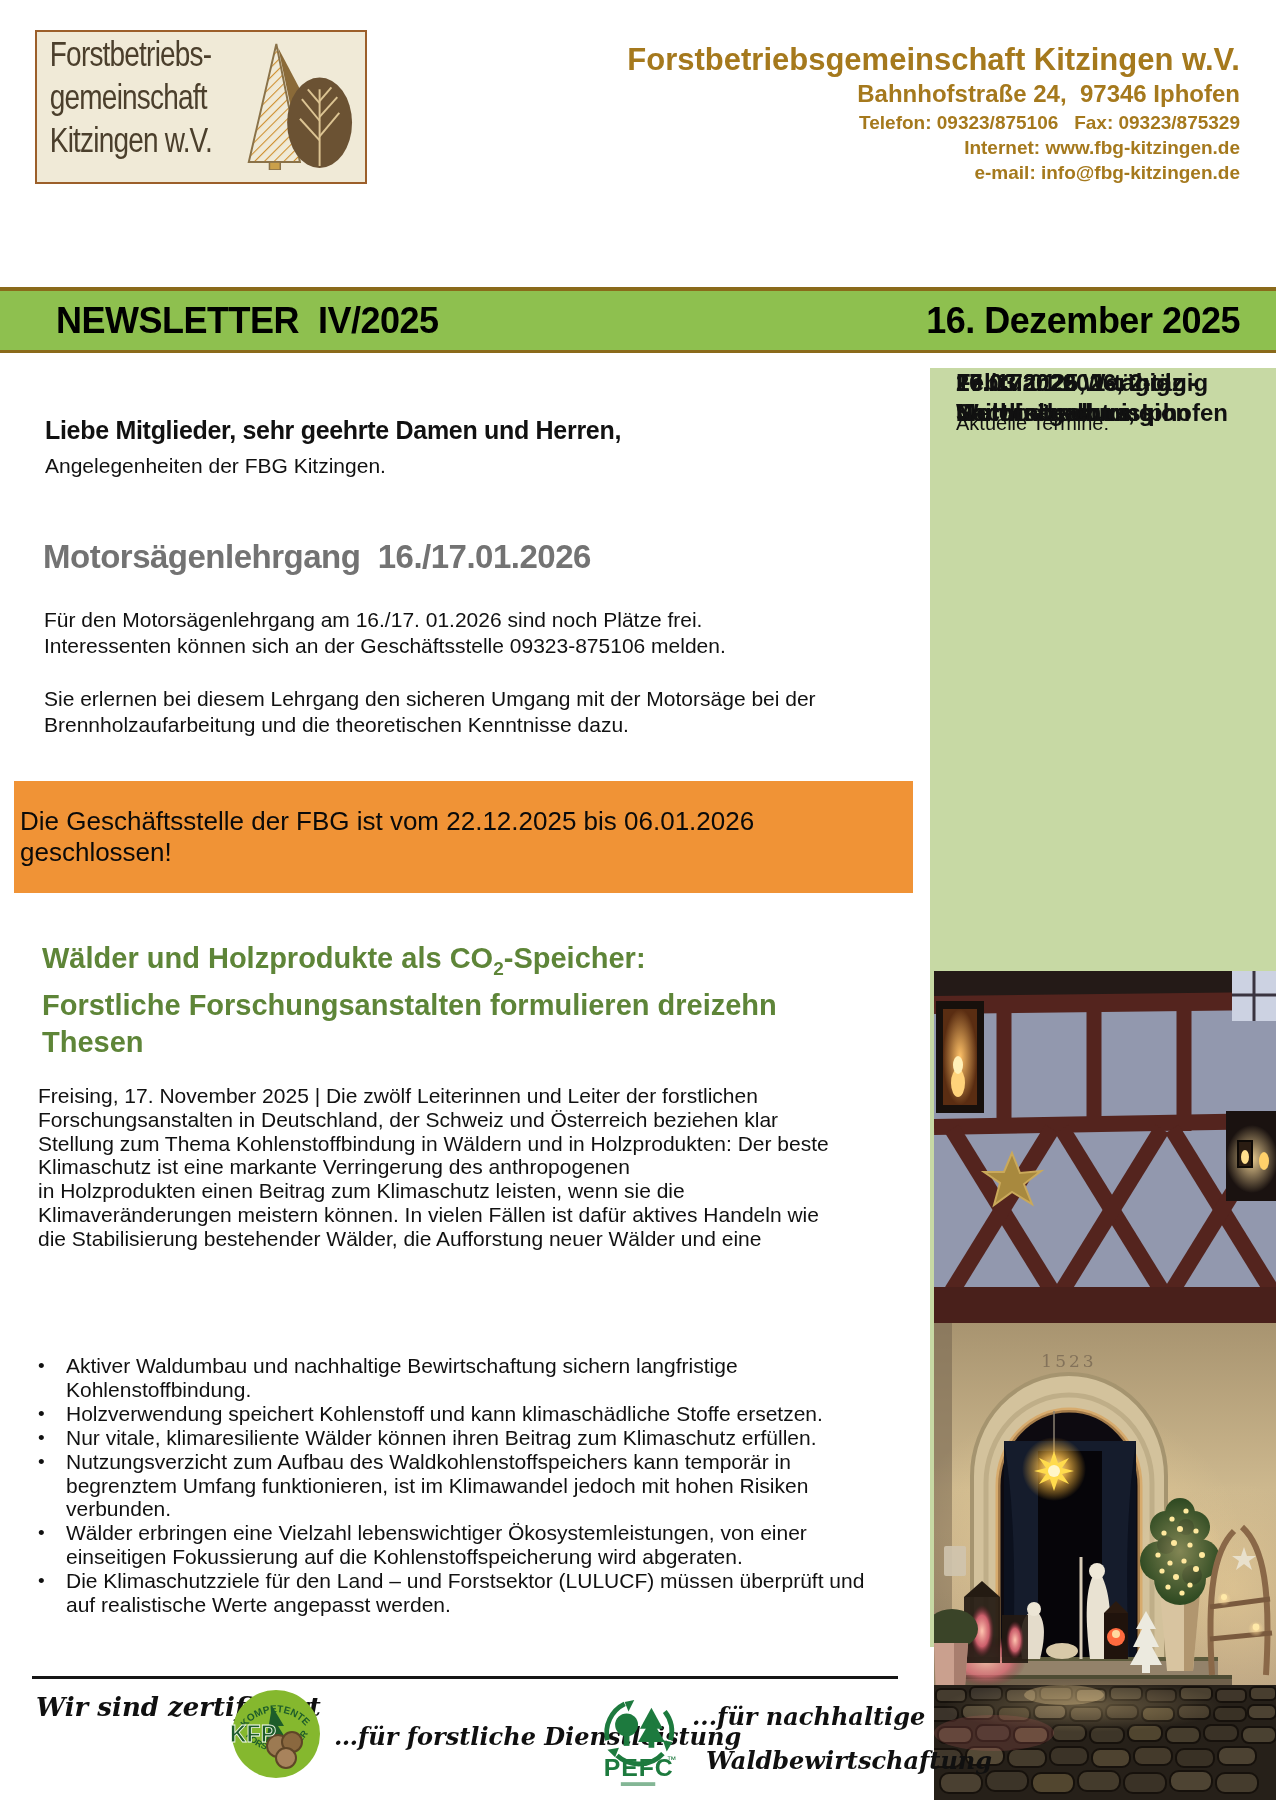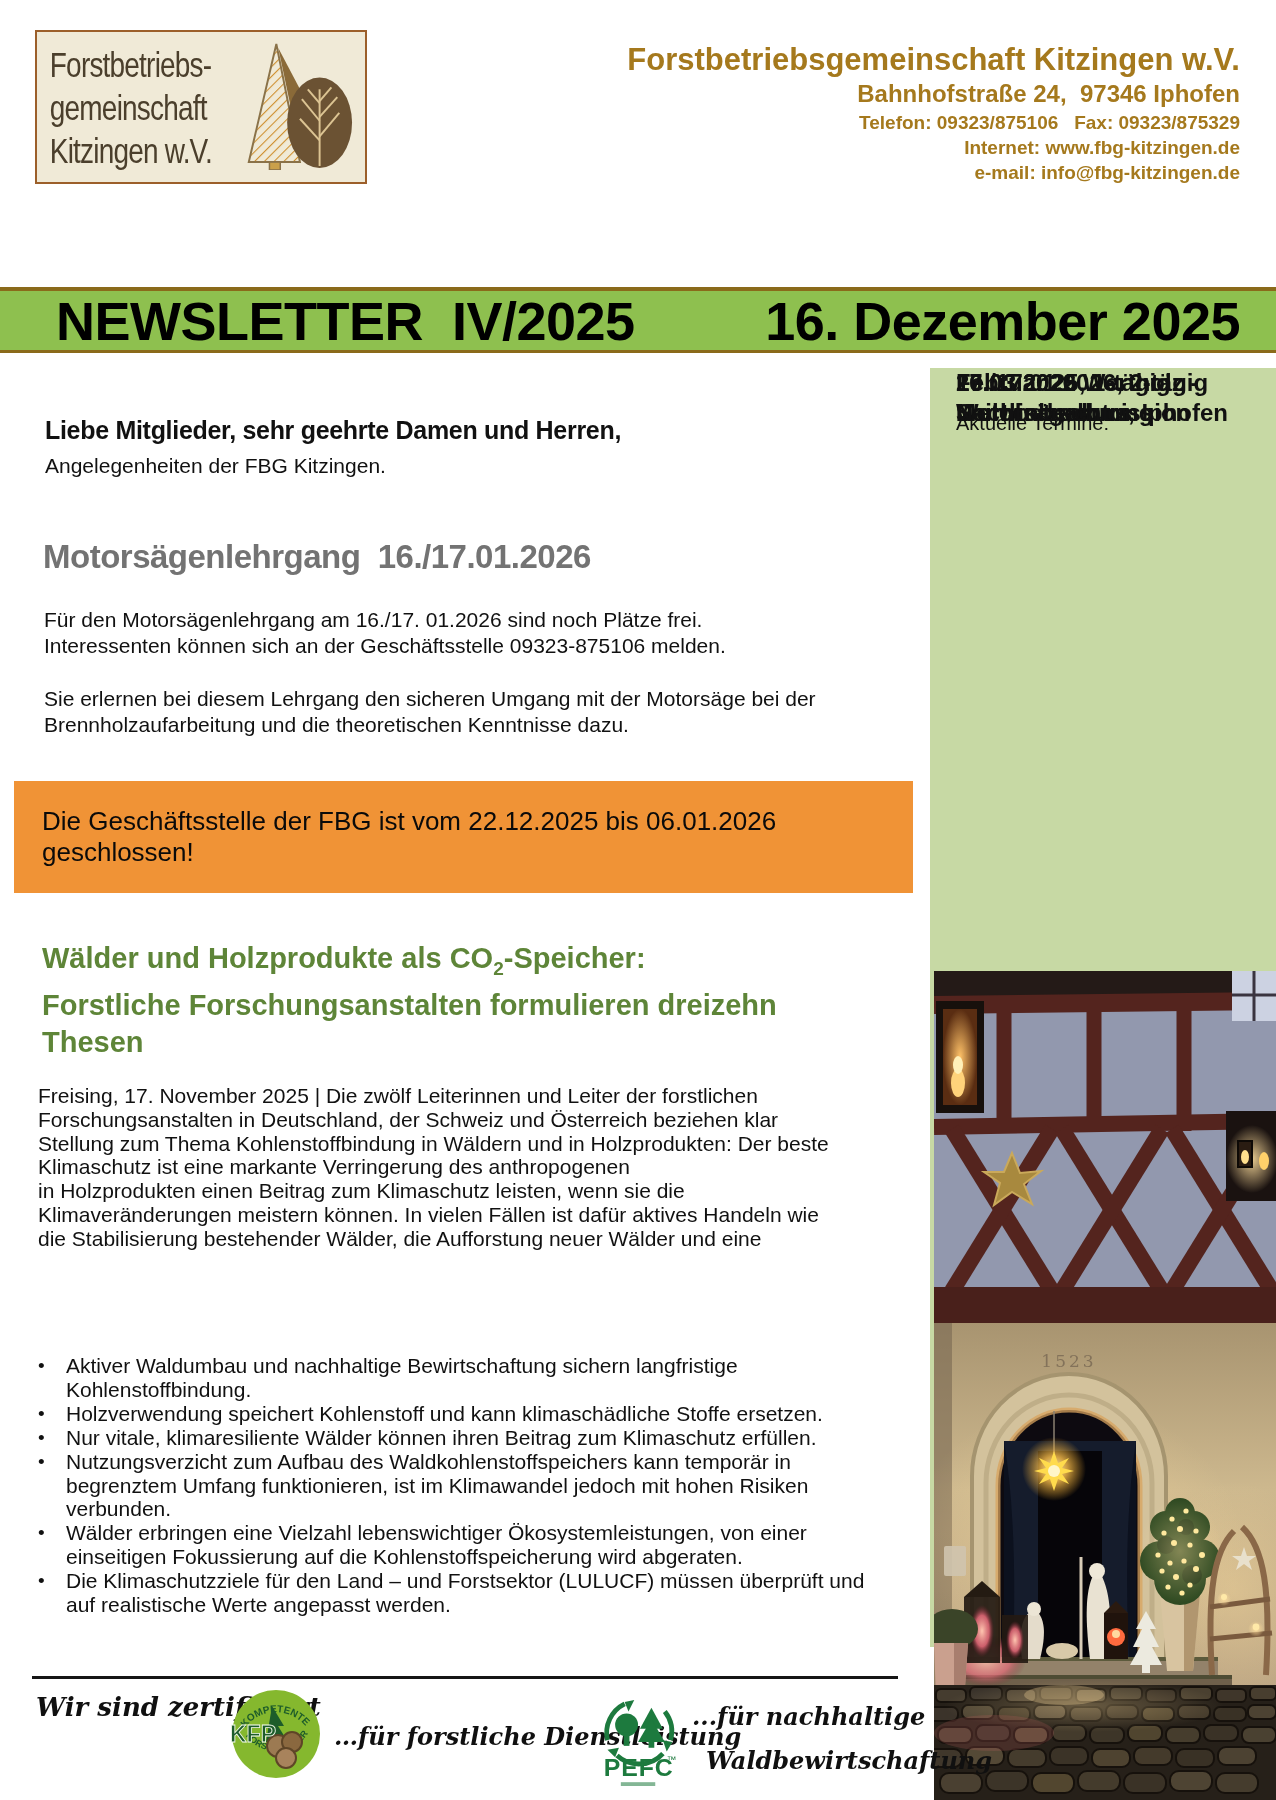--- a/index.html
+++ b/index.html
@@ -3,52 +3,52 @@
 <meta charset="utf-8">
 <style>
   html,body{margin:0;padding:0;background:#ffffff;}
   body{width:1276px;height:1800px;position:relative;overflow:hidden;
        font-family:"Liberation Sans",sans-serif;color:#111;}
   .abs{position:absolute;}
   .pre{white-space:pre;}
 
   
   .logo-box{left:35px;top:30px;width:328px;height:150px;background:#f0ead7;
-            border:2px solid #9c5f2a;display:flex;align-items:center;}
+            border:2px solid #9c5f2a;display:flex;align-items:flex-start;}
   .logo-text{padding-left:16px;font-size:35px;line-height:43px;color:#4b3f2c;
              transform:scaleX(.80);transform-origin:left center;letter-spacing:-1px;}
   .logo-art{position:absolute;right:10px;top:10px;width:118px;height:128px;}
   .head-right{right:36px;top:42px;text-align:right;color:#a5791d;font-weight:bold;}
   .head-org{font-size:31px;line-height:36px;}
   .head-addr{font-size:24px;line-height:32px;}
   .head-small{font-size:19px;line-height:25px;}
 
   
   .banner{left:0;top:287px;width:1276px;height:66px;background:#8ec04f;
           border-top:4px solid #8a6a1a;border-bottom:3px solid #8a6a1a;
           display:flex;justify-content:space-between;align-items:center;
           padding:0 36px 0 56px;box-sizing:border-box;
-          font-size:54px;font-weight:bold;letter-spacing:-.5px;color:#000;}
+          font-size:36px;font-weight:bold;letter-spacing:-.5px;color:#000;}
 
   
   .sidebar{left:930px;top:368px;width:346px;height:603px;background:#c7d9a4;}
   .sb-head{position:absolute;left:26px;top:44px;font-size:20px;color:#101010;}
   .sb-ev{position:absolute;left:26px;font-size:24px;font-weight:bold;line-height:30px;}
   .photo-wrap{left:930px;top:971px;width:346px;height:676px;border-left:4px solid #c7d9a4;box-sizing:border-box;}
 
   
   .greeting{left:45px;top:416px;font-size:25px;font-weight:bold;letter-spacing:-.3px;}
   .intro{left:45px;top:452px;width:838px;font-size:21px;line-height:27px;}
   .intro .just{text-align:justify;text-align-last:justify;}
   .h1{left:43px;top:538px;font-size:33px;font-weight:bold;color:#737373;letter-spacing:-.5px;}
   .para{font-size:21px;line-height:26px;}
   .p1{left:44px;top:607px;}
   .p2{left:44px;top:686px;}
   .notice{left:14px;top:781px;width:899px;height:112px;background:#f09336;
-          display:flex;align-items:center;padding-left:28px;box-sizing:border-box;
+          display:flex;align-items:center;padding-left:6px;box-sizing:border-box;
           font-size:26px;color:#0a0a0a;}
   .h2{left:42px;top:940px;font-size:29px;font-weight:bold;color:#5e8538;line-height:37px;}
   .h2 sub{font-size:19px;}
   .article{left:38px;top:1084px;font-size:21px;line-height:23.8px;}
   .bullets{left:36px;top:1354px;width:852px;margin:0;padding:0;list-style:none;
            font-size:21px;line-height:23.9px;}
   .bullets li{position:relative;padding-left:30px;}
   .bullets li::before{content:"•";position:absolute;left:2px;font-size:19px;}
 
   

